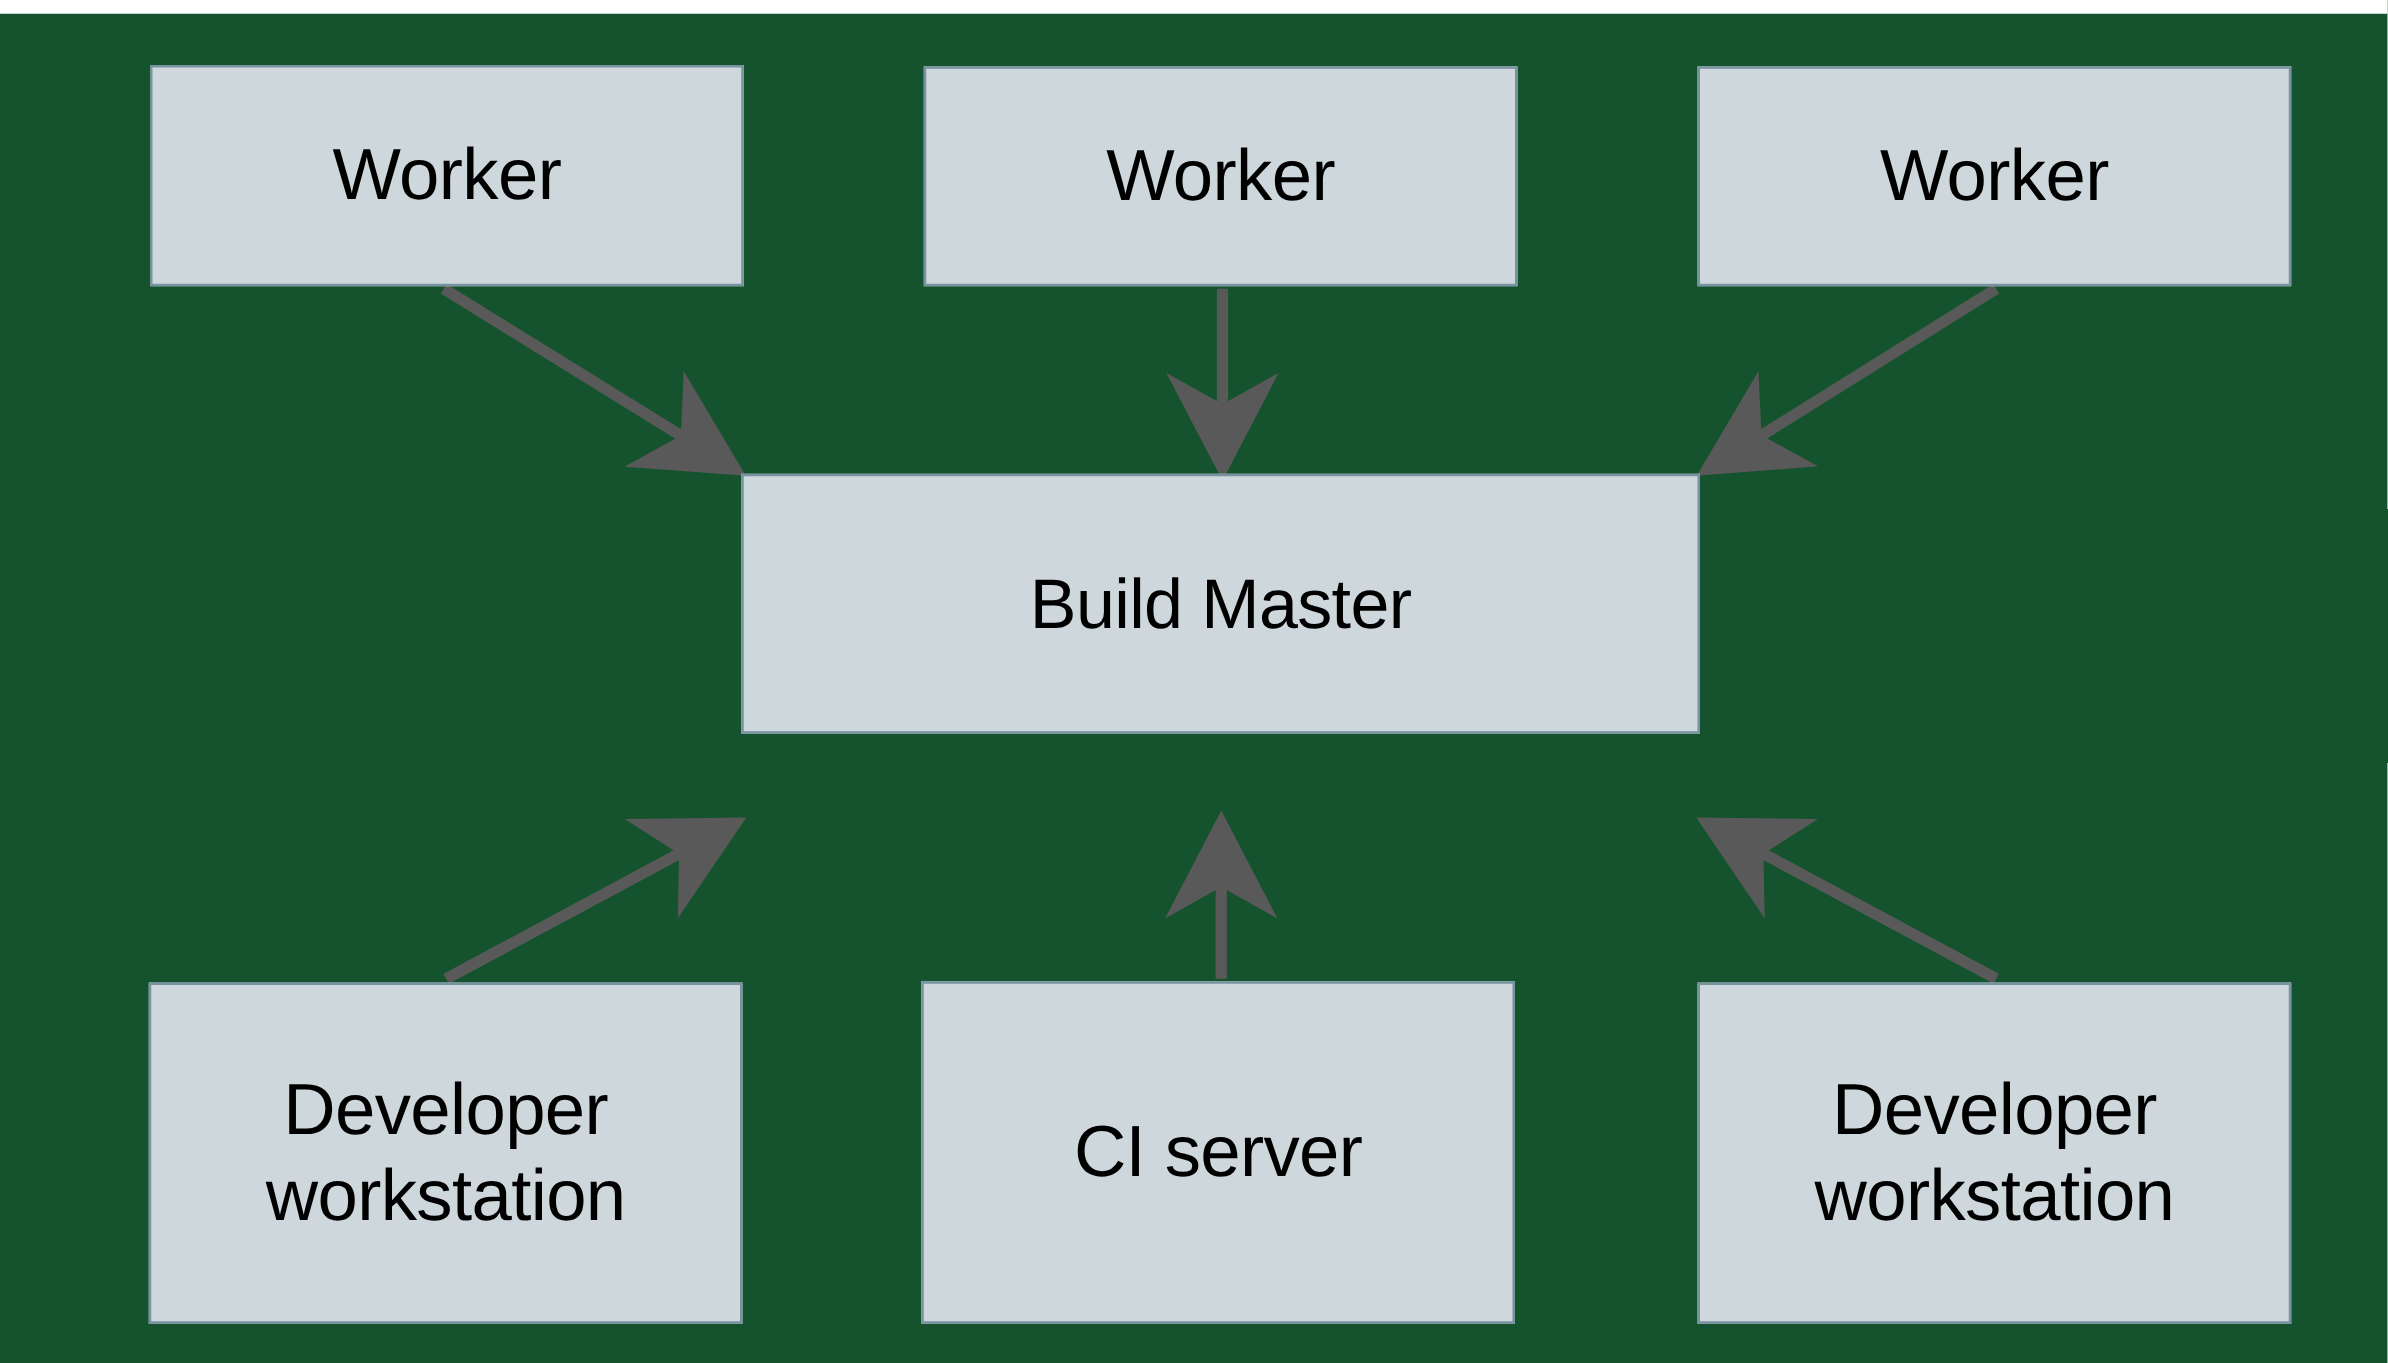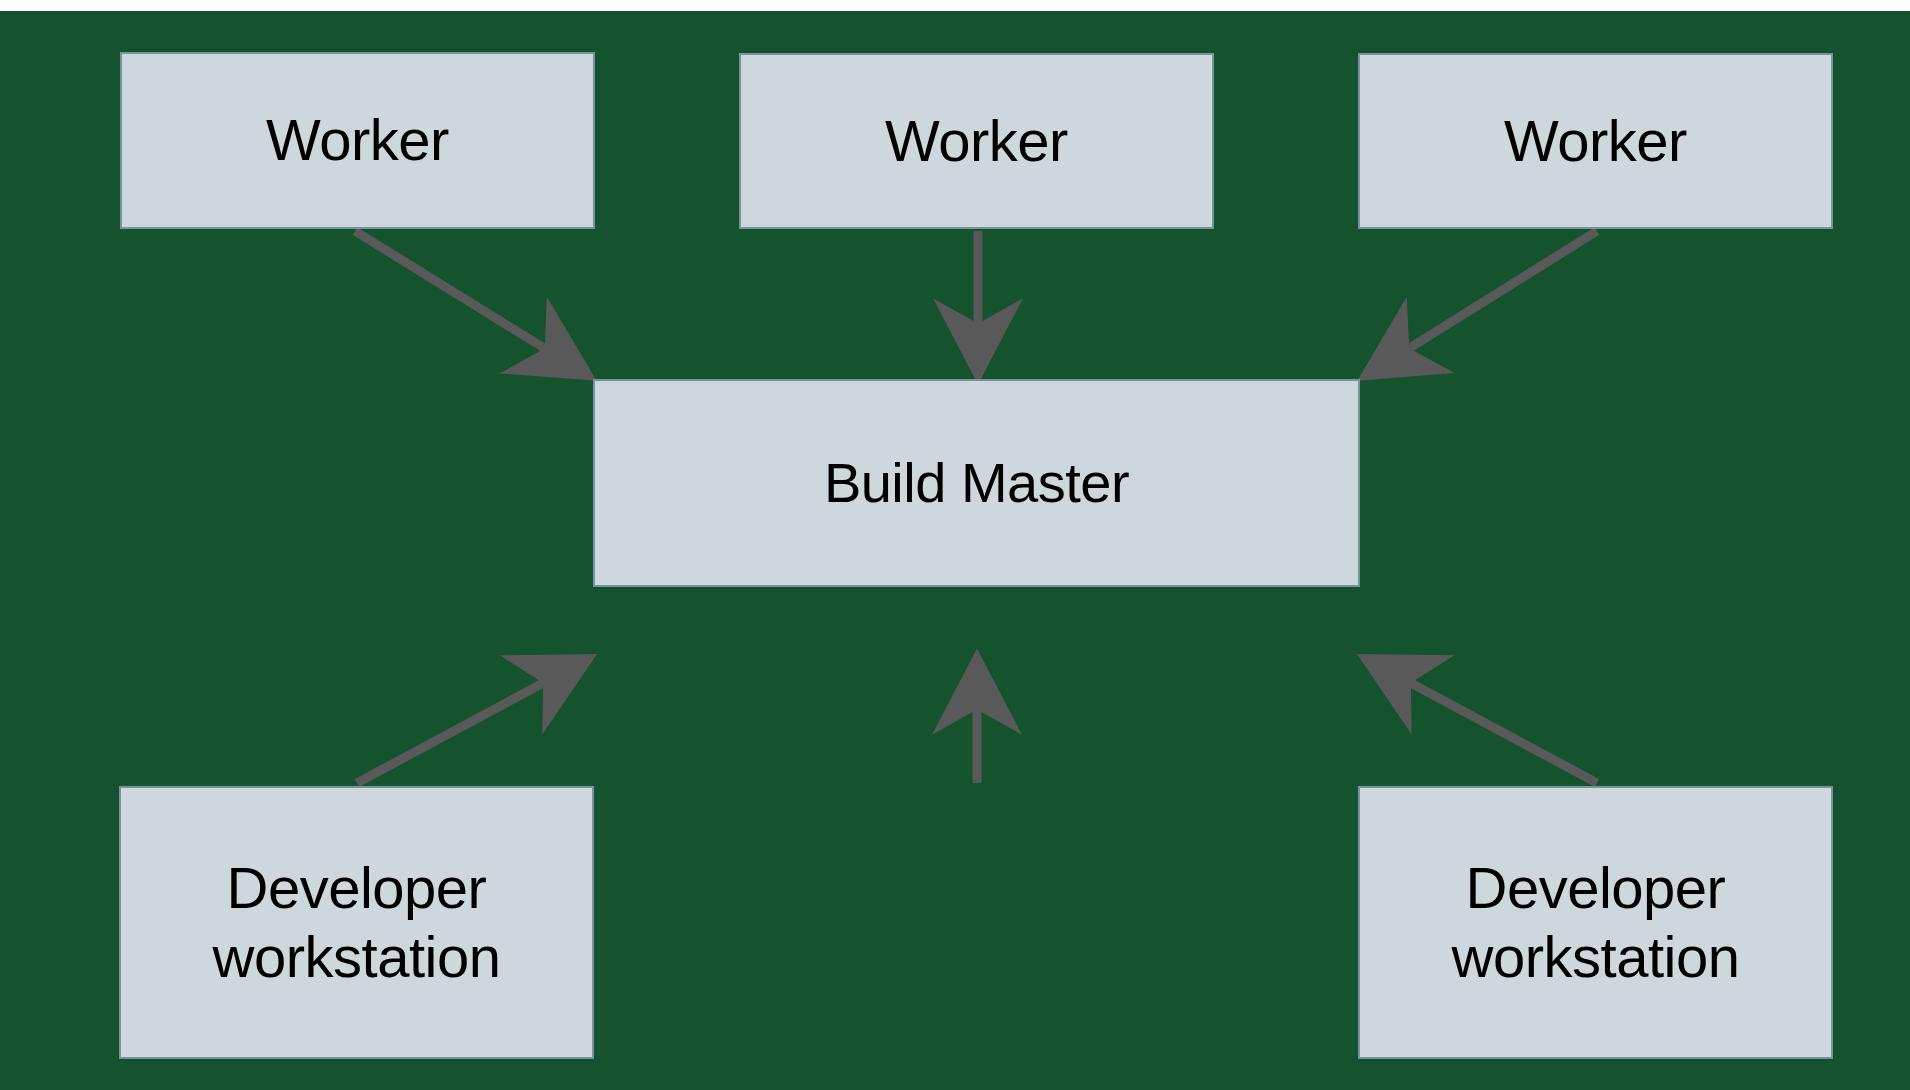--- a/index.html
+++ b/index.html
@@ -107,19 +107,22 @@
 
   <div class="node" id="node-build-master">
     <span class="node-label">Build Master</span>
   </div>
 
   <div class="node" id="node-dev-workstation-left">
     <span class="node-label">Developer
 workstation</span>
   </div>
 
+  <div class="node" id="node-ci-server">
+    <span class="node-label">CI server</span>
+  </div>
 
   <div class="node" id="node-dev-workstation-right">
     <span class="node-label">Developer
 workstation</span>
   </div>
 
 </div>
 
 </body></html>

